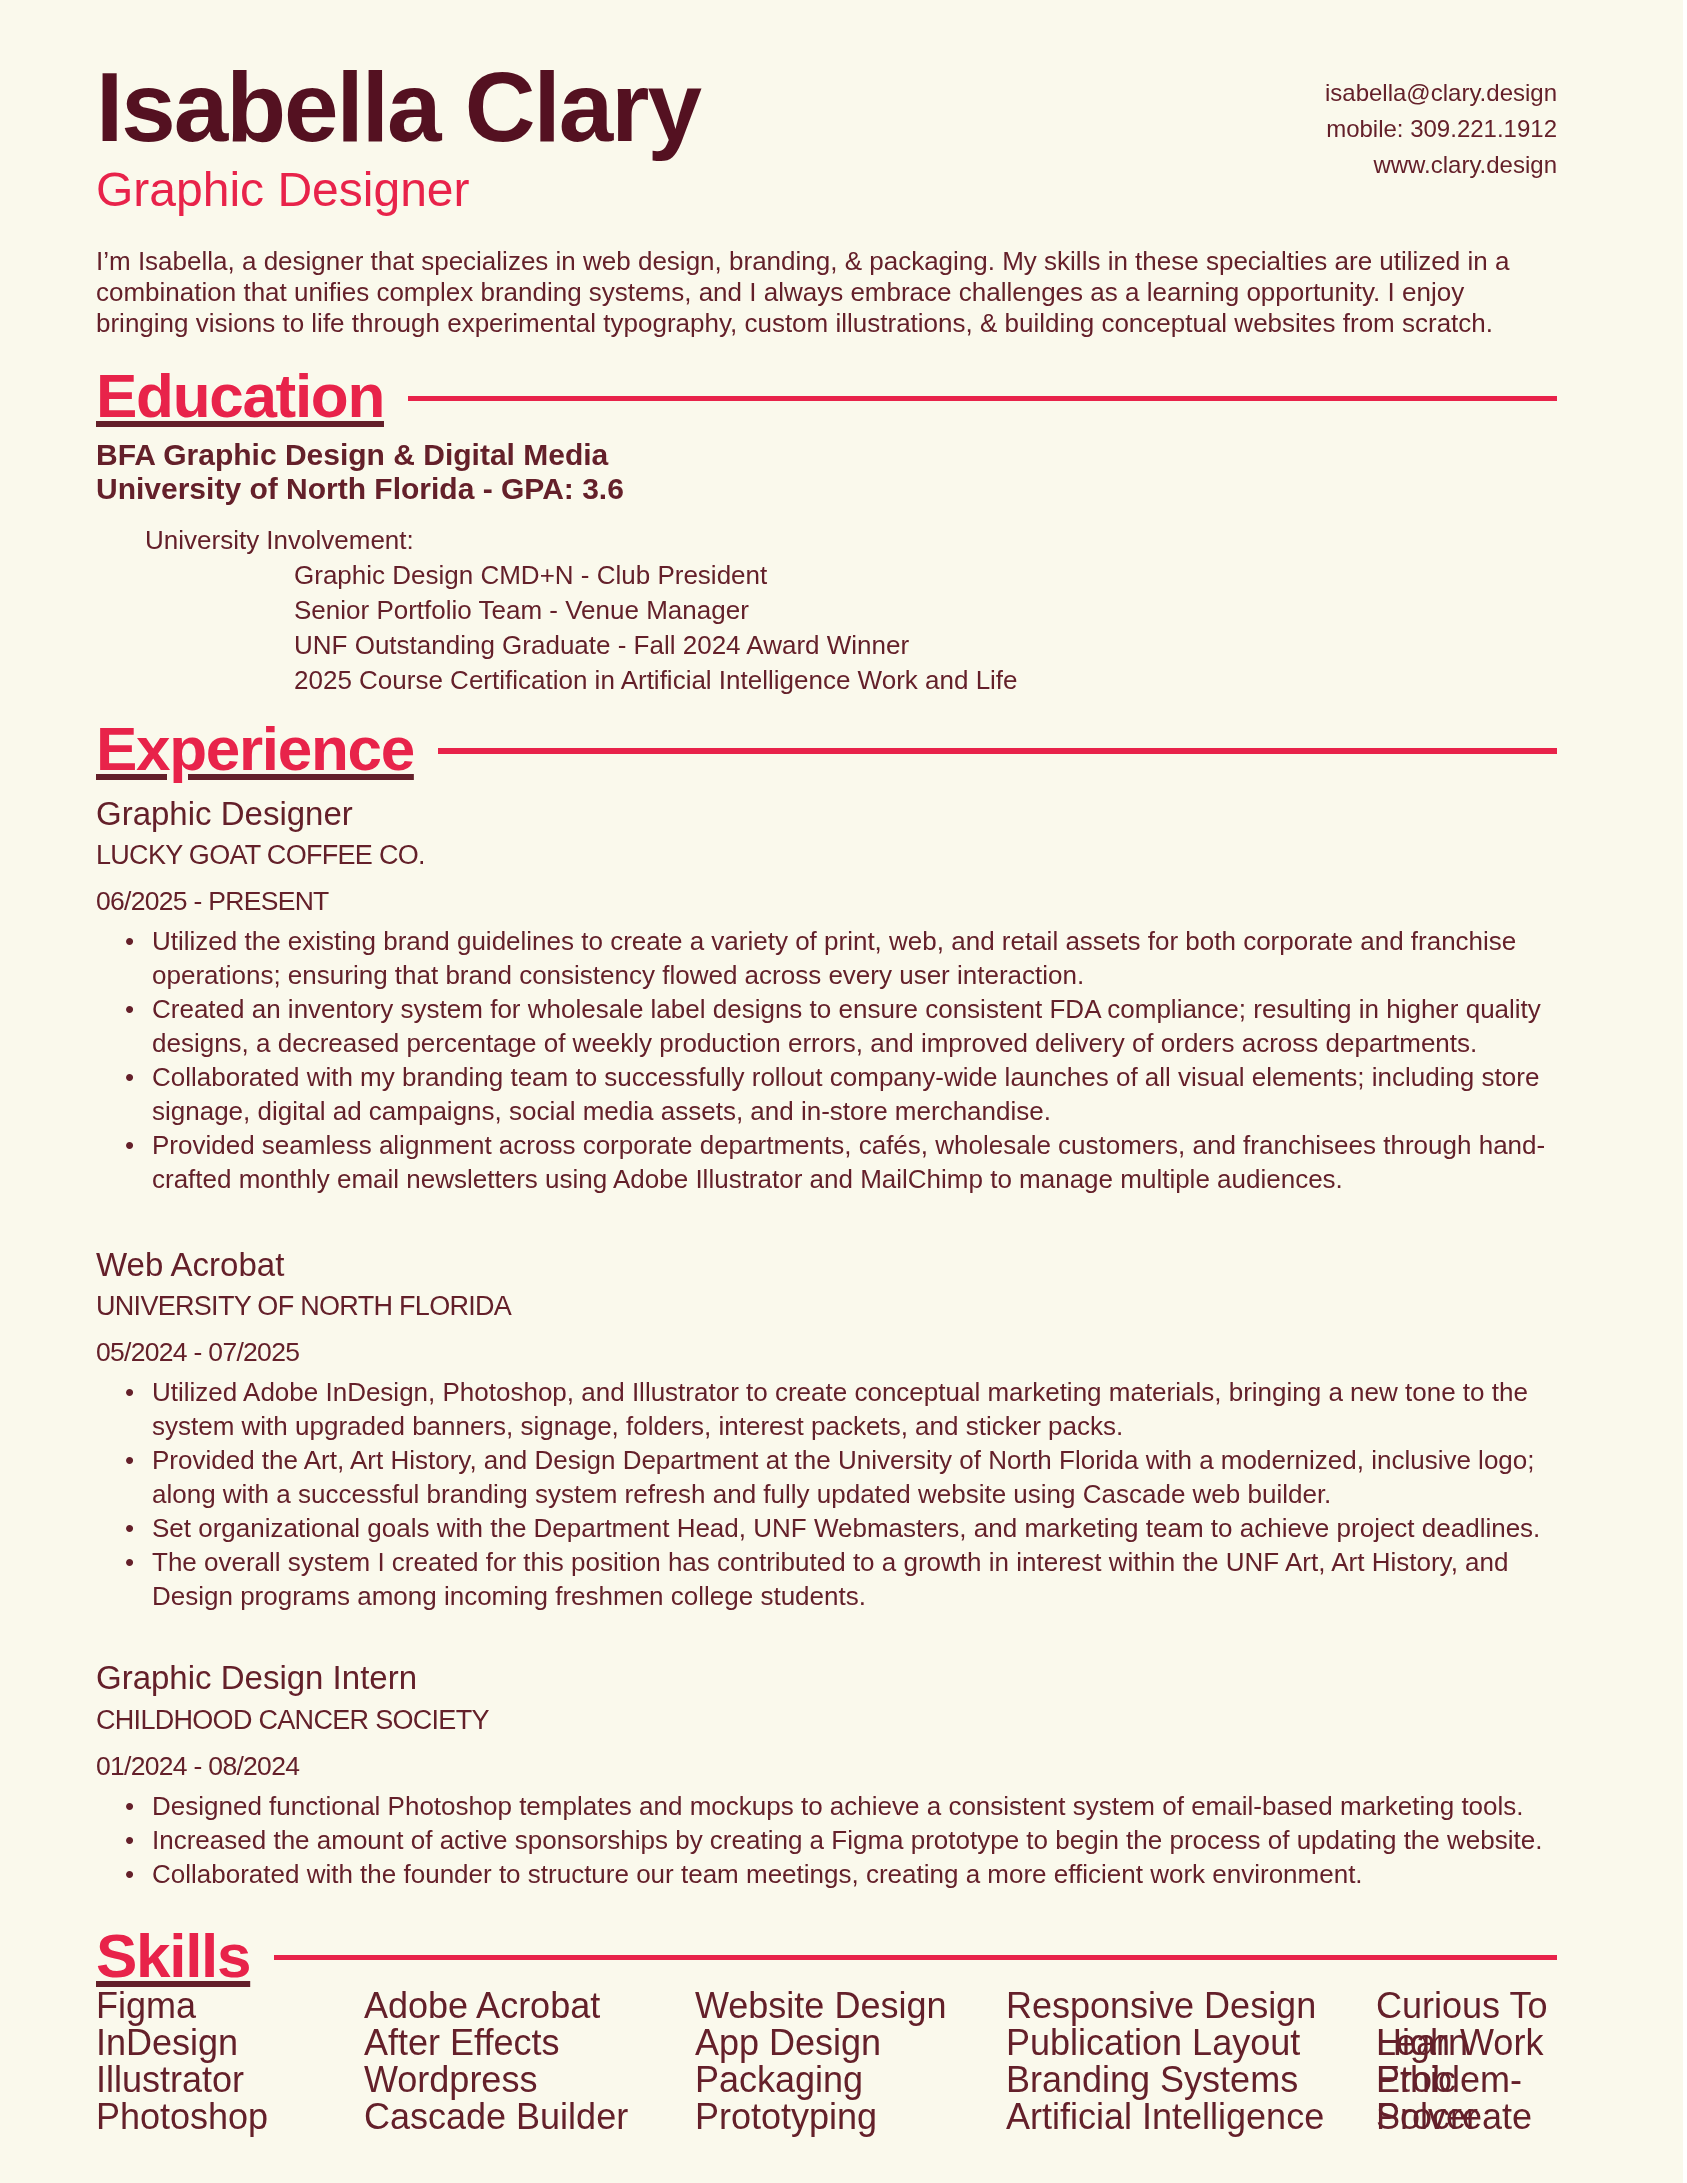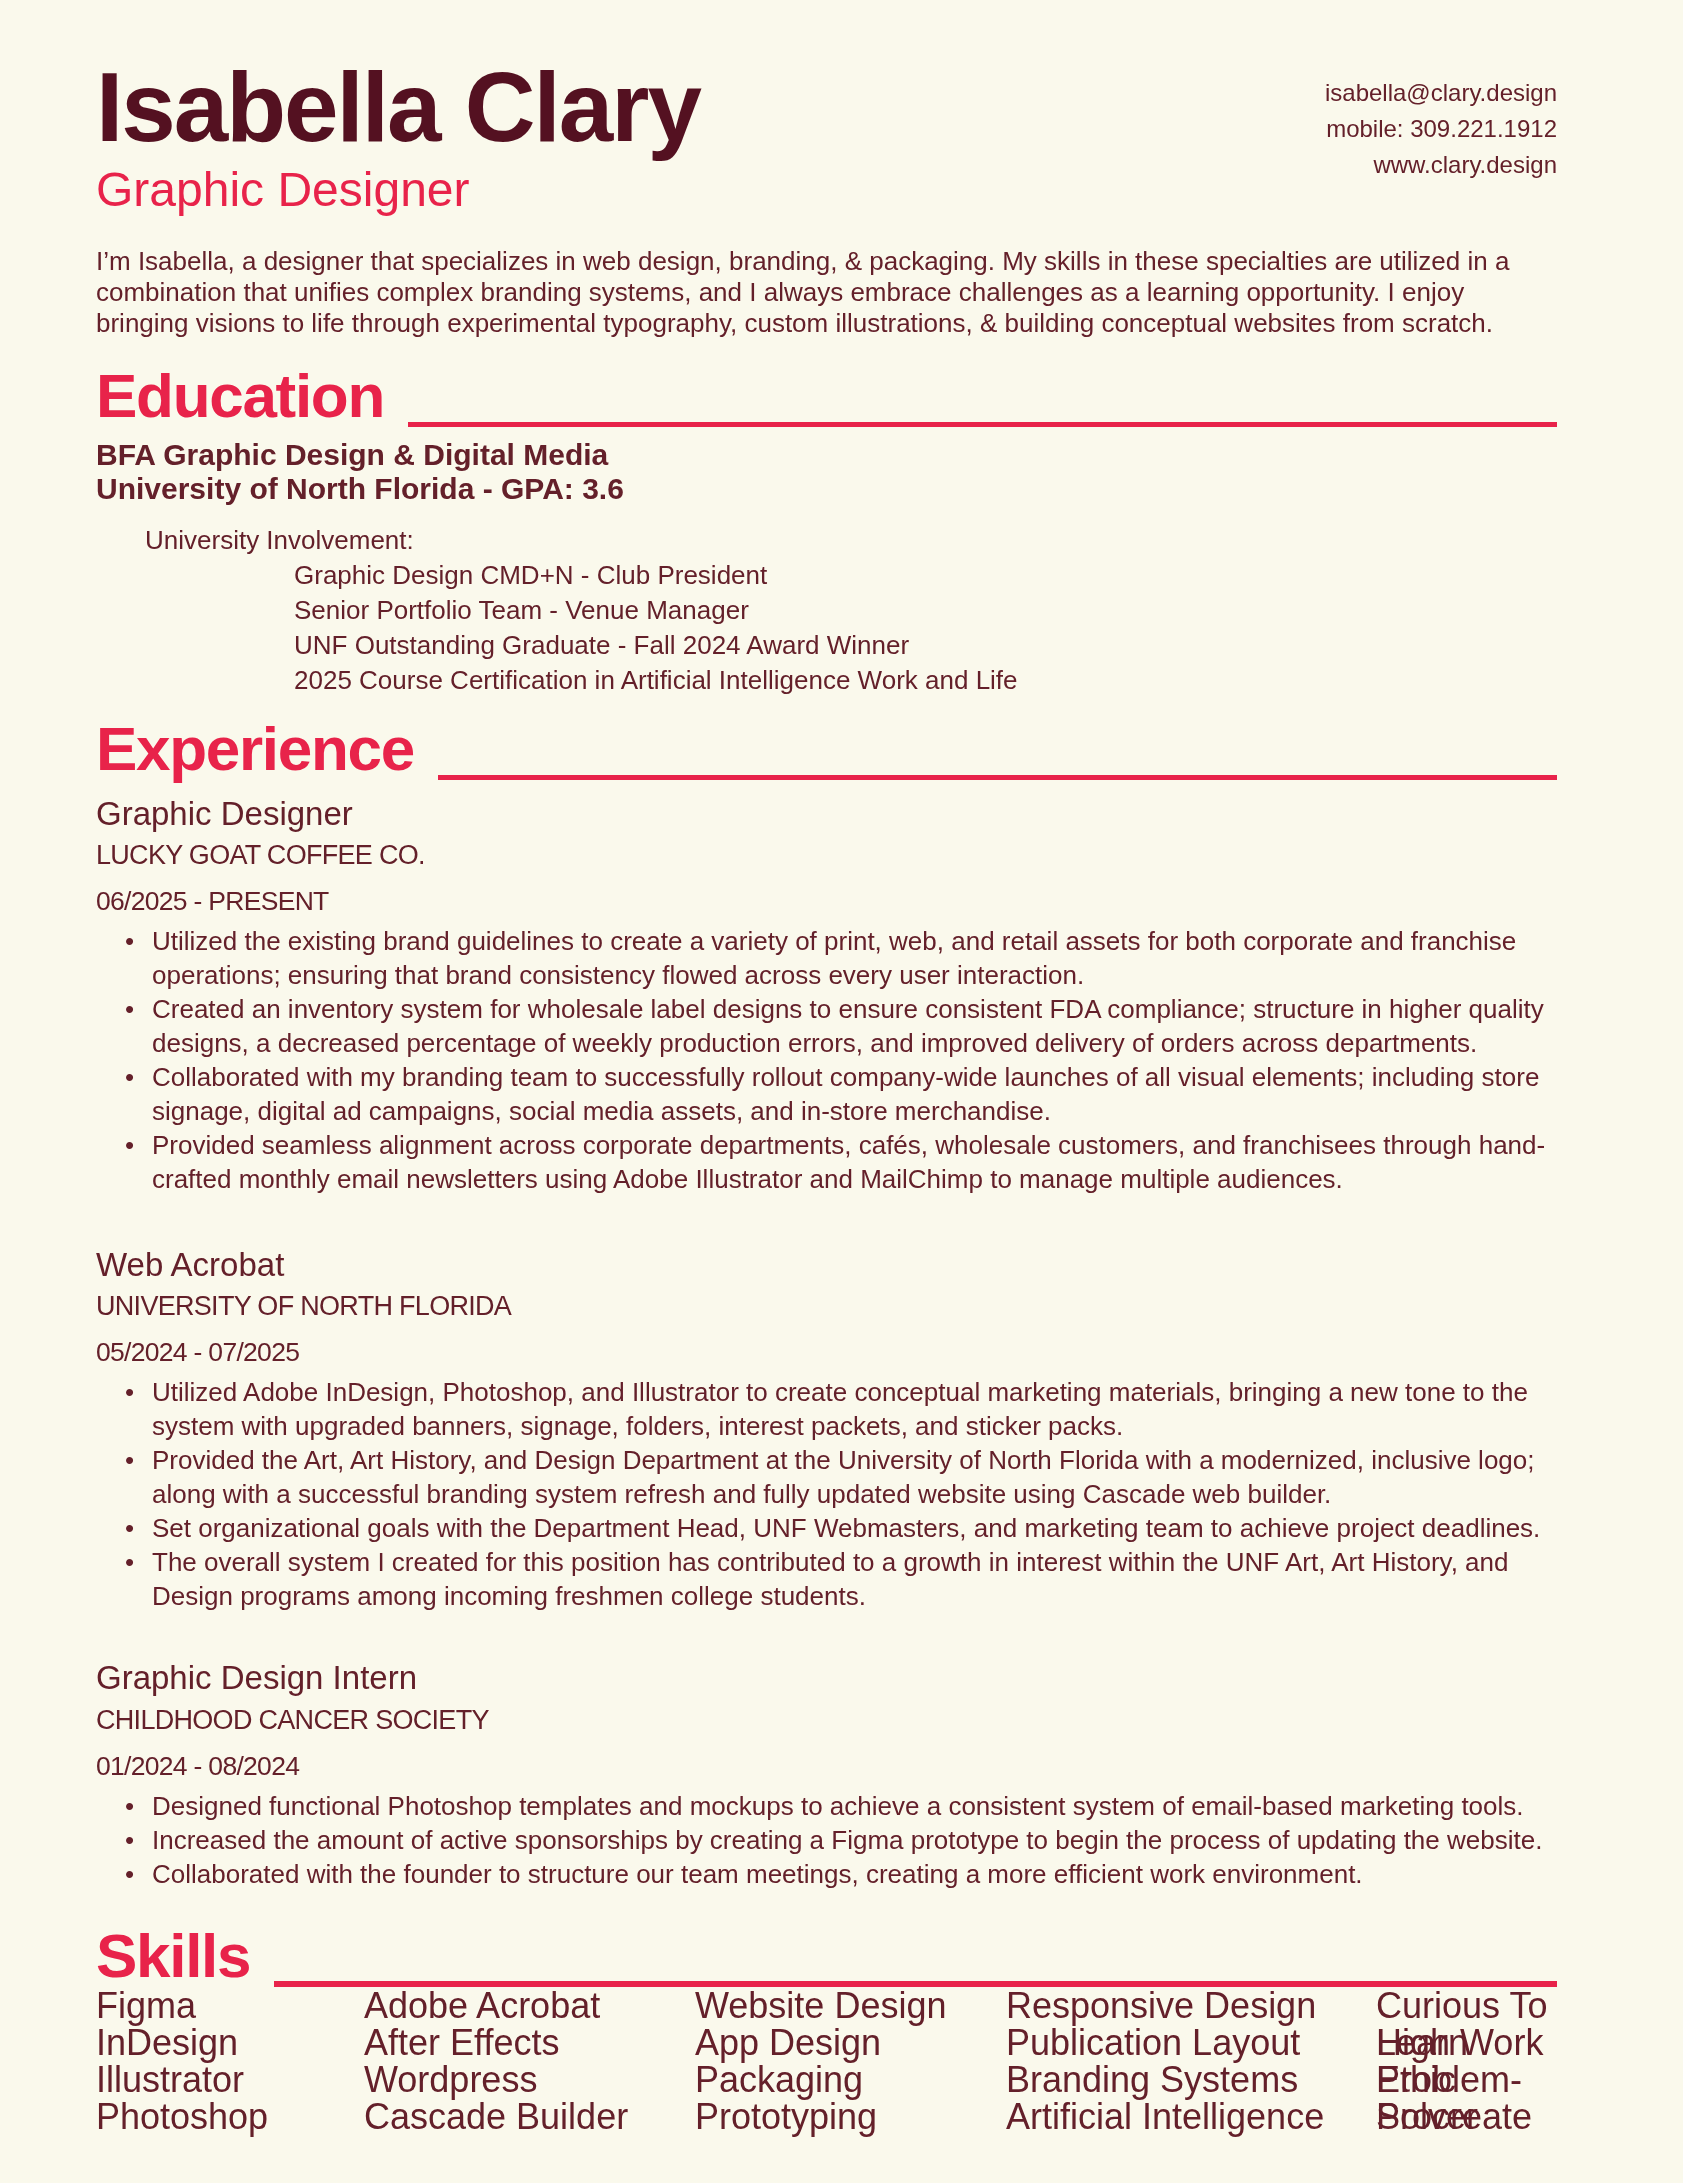--- a/index.html
+++ b/index.html
@@ -46,22 +46,23 @@
   }
   .intro {
     margin-top: 32px;
     font-size: 26px;
     line-height: 31px;
     color: var(--text, #64202A);
   }
   
   .section-head {
     display: flex;
-    align-items: flex-end;
+    align-items: center;
     gap: 24px;
+    text-decoration: underline;
   }
   .section-head h2 {
     margin: 0;
     font-size: 62px;
     line-height: 62px;
     font-weight: bold;
     letter-spacing: -1.3px;
     color: var(--accent, #E8234A);
     white-space: nowrap;
   }
@@ -185,21 +186,21 @@
     <h2>Experience</h2>
     <div class="rule"></div>
   </div>
   <div id="jobs">
       <section class="job">
         <h3 class="job-title">Graphic Designer</h3>
         <div class="job-company">LUCKY GOAT COFFEE CO.</div>
         <div class="job-dates">06/2025 - PRESENT</div>
         <ul class="job-bullets">
           <li>Utilized the existing brand guidelines to create a variety of print, web, and retail assets for both corporate and franchise operations; ensuring that brand consistency flowed across every user interaction.</li>
-          <li>Created an inventory system for wholesale label designs to ensure consistent FDA compliance; structure in higher quality designs, a decreased percentage of weekly production errors, and improved delivery of orders across departments.</li>
+          <li>Created an inventory system for wholesale label designs to ensure consistent FDA compliance; resulting in higher quality designs, a decreased percentage of weekly production errors, and improved delivery of orders across departments.</li>
           <li>Collaborated with my branding team to successfully rollout company-wide launches of all visual elements; including store signage, digital ad campaigns, social media assets, and in-store merchandise.</li>
           <li>Provided seamless alignment across corporate departments, cafés, wholesale customers, and franchisees through hand-crafted monthly email newsletters using Adobe Illustrator and MailChimp to manage multiple audiences.</li>
         </ul>
       </section>
       <section class="job">
         <h3 class="job-title">Web Acrobat</h3>
         <div class="job-company">UNIVERSITY OF NORTH FLORIDA</div>
         <div class="job-dates">05/2024 - 07/2025</div>
         <ul class="job-bullets">
           <li>Utilized Adobe InDesign, Photoshop, and Illustrator to create conceptual marketing materials, bringing a new tone to the system with upgraded banners, signage, folders, interest packets, and sticker packs.</li>

